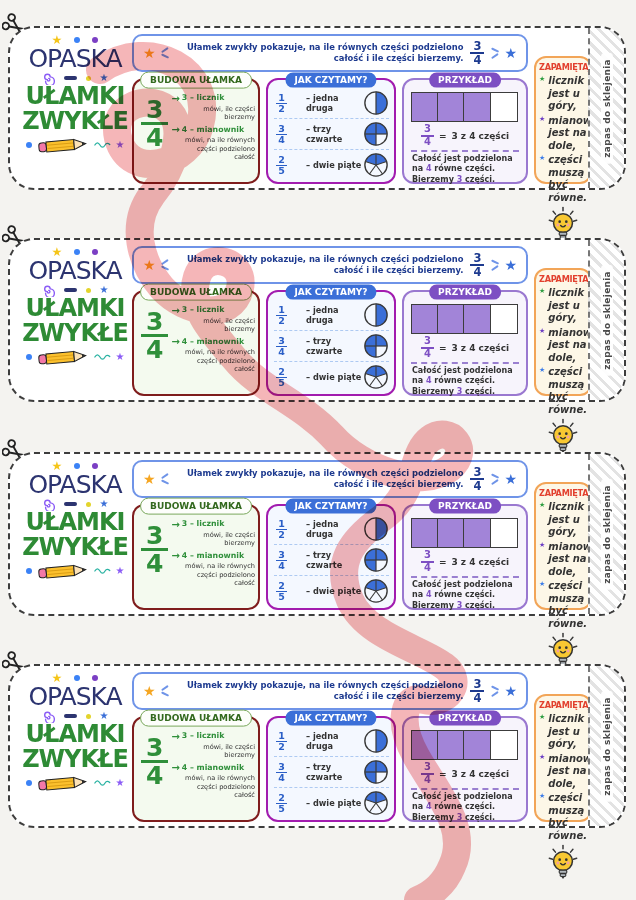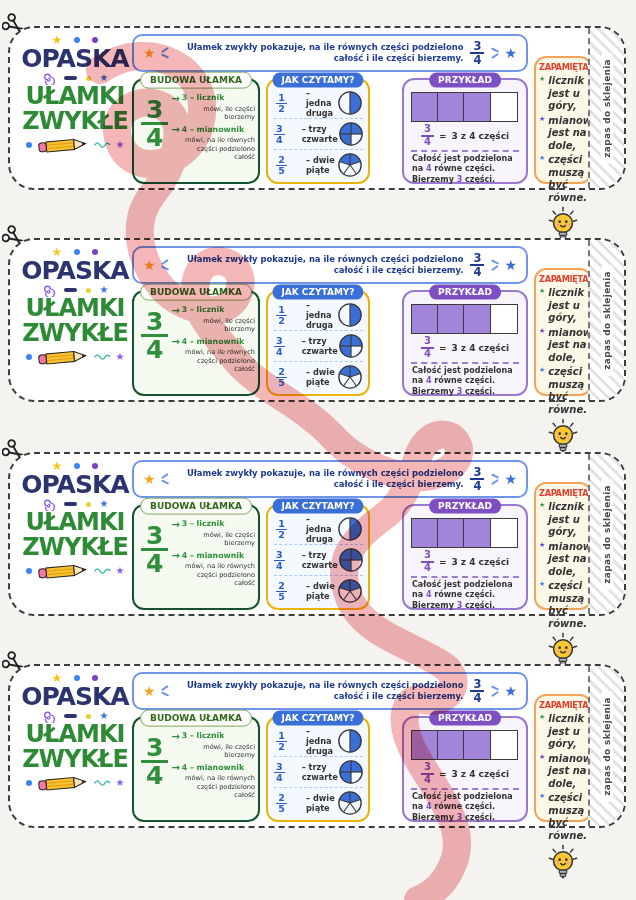--- a/index.html
+++ b/index.html
@@ -27,21 +27,21 @@
   .star.sm{font-size:10px;}
   .star.yellow{color:#f5c518;}
   .star.blue{color:#3b6fd8;}
   .star.purple{color:#8b5cf6;}
   .dot{width:6px;height:6px;border-radius:50%;display:inline-block;}
   .dot.sm{width:5px;height:5px;}
   .dot.blue{background:#3b82f6;}
   .dot.purple{background:#7b3fc4;}
   .dot.yellow{background:#e3d42c;}
   .t-dash{width:13px;height:4px;background:#2c3470;border-radius:2px;display:inline-block;}
-  .t1{font-size:25px;font-weight:bold;color:#2c3470;letter-spacing:-1px;line-height:1.05;}
+  .t1{font-size:25px;font-weight:normal;color:#2c3470;letter-spacing:-1px;line-height:1.05;}
   .t2,.t3{font-size:24px;font-weight:bold;color:#2e8b35;letter-spacing:-1px;line-height:1.02;}
   .pencil{transform:rotate(-5deg);}
   
   .intro{
     position:absolute;left:122px;top:6px;width:396px;height:38px;box-sizing:border-box;
     border:2px solid #6f94e8;border-radius:10px;background:#fff;
     display:flex;align-items:center;gap:5px;padding:0 9px;
   }
   .intro-star{font-size:14px;color:#f5a623;line-height:1;}
   .intro-star.right{color:#3b6fd8;}
@@ -56,31 +56,31 @@
   .frac .fnum{padding:0 3px;border-bottom:2px solid currentColor;}
   .intro .frac{font-size:11.5px;color:#1d3a8f;margin:0 2px;}
   
   .box{position:absolute;top:50px;height:106px;box-sizing:border-box;border-radius:12px;background:#fff;}
   .pill{
     position:absolute;left:50%;top:0;transform:translate(-50%,-50%);
     white-space:nowrap;border-radius:10px;padding:2px 9px;
     font-size:9px;font-weight:bold;line-height:1.2;
   }
   
-  .budowa{left:122px;width:128px;border:2px solid #14532d;background:#f4faef;}
+  .budowa{left:122px;width:128px;border:2px solid #7f1d1d;background:#f4faef;}
   .budowa .pill{background:#fdfefb;border:1.5px solid #7aa85c;color:#33691e;}
   .bud-body{display:flex;padding:13px 3px 2px 7px;}
   .big-frac{font-size:25px;font-weight:bold;color:#2f8f3a;line-height:1.0;text-align:center;margin-top:4px;}
   .big-frac .fnum{border-bottom:3px solid #2f8f3a;padding:0 5px;}
   .bud-labels{margin-left:3px;flex:1;}
   .arrow-line{font-size:7.8px;font-weight:bold;color:#2f8f3a;display:flex;align-items:center;gap:2px;line-height:1.1;}
   .arrow-line .arr{font-size:10px;}
   .bud-desc{font-size:6.6px;color:#333;line-height:1.25;margin:1px 0 3px 12px;text-align:right;}
   
-  .jak{left:256px;width:104px;border:2px solid #eab308;background:#f4f8ff;}
+  .jak{left:256px;width:130px;border:2px solid #a21caf;background:#f4f8ff;}
   .jak .pill{background:#3b6fd8;color:#fff;}
   .jak-rows{padding:8px 5px 2px 6px;}
   .jak-row{display:flex;align-items:center;height:30px;}
   .jak-row + .jak-row{border-top:1.5px dashed #aecaf2;}
   .jak-row .frac{font-size:9.5px;color:#2b5fc7;width:15px;}
   .jak-row .frac .fnum{border-bottom:1.5px solid #2b5fc7;padding:0 2px;}
   .jak-label{flex:1;font-size:8.2px;font-weight:bold;color:#333;margin-left:17px;}
   .pie{width:26px;height:26px;flex:0 0 auto;}
   
   .przyklad{left:392px;width:126px;border:2px solid #9a78d0;background:#f7f4fc;}

